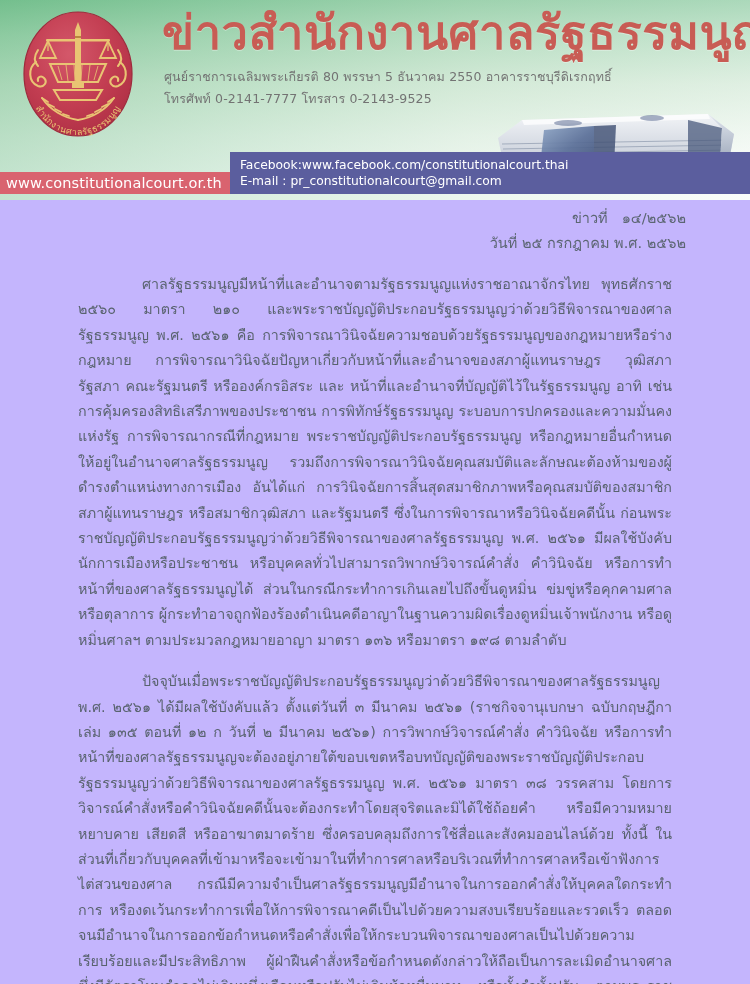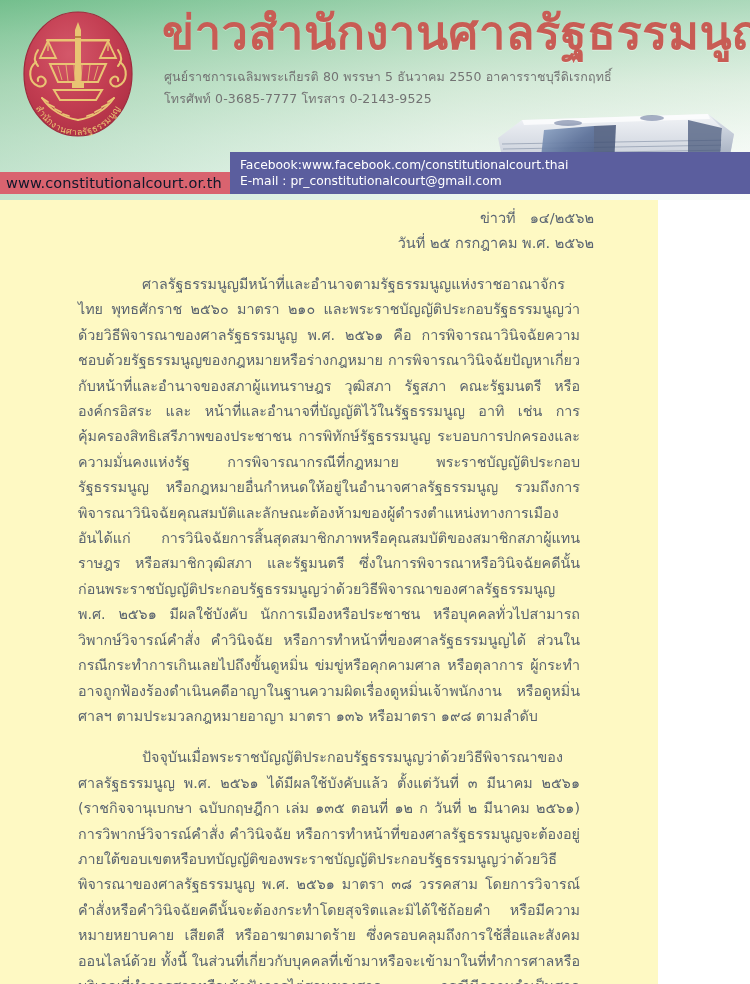--- a/index.html
+++ b/index.html
@@ -71,21 +71,21 @@
 
   
   .strip{
     position:absolute; left:0; top:152px;
     width:750px; height:42px;
     display:flex; align-items:stretch;
     z-index:5;
   }
   .strip-web{
     background:#d9636f;
-    color:#0f172a;
+    color:#ffffff;
     display:flex; align-items:center;
     padding:0 8px 0 6px;
     font-size:14.5px;
     letter-spacing:.1px;
     white-space:nowrap;
     box-shadow:inset 0 0 0 rgba(0,0,0,0);
     margin-top:20px;
   }
   .strip-social{
     flex:1;
@@ -94,22 +94,22 @@
     display:flex; flex-direction:column; justify-content:center;
     padding:0 0 0 10px;
     font-size:12.3px;
     line-height:16.5px;
     white-space:nowrap;
   }
 
   
   .sheet{
     position:absolute; left:0; top:200px;
-    width:658px; height:784px;
-    background:#fef9c3;
+    width:750px; height:784px;
+    background:#c4b5fd;
   }
 
   .meta{
     margin:6px 64px 0 0;
     text-align:right;
     color:#5c6673;
     font-size:14.5px;
     line-height:25px;
   }
   .meta .meta-line{white-space:nowrap;}
@@ -186,21 +186,21 @@
       <text font-size="9" fill="#e9c473" font-family="'DejaVu Sans',sans-serif" letter-spacing="0.4">
         <textPath href="#sealArc" startOffset="50%" text-anchor="middle">สำนักงานศาลรัฐธรรมนูญ</textPath>
       </text>
     </svg>
   </div>
 
   <div class="masthead">ข่าวสำนักงานศาลรัฐธรรมนูญ</div>
 
   <div class="addr">
     <div>ศูนย์ราชการเฉลิมพระเกียรติ 80 พรรษา 5 ธันวาคม 2550 อาคารราชบุรีดิเรกฤทธิ์</div>
-    <div>โทรศัพท์ 0-3685-7777  โทรสาร 0-2143-9525</div>
+    <div>โทรศัพท์ 0-2141-7777  โทรสาร 0-2143-9525</div>
   </div>
 
   <div class="building">
     <svg viewBox="0 0 268 82" xmlns="http://www.w3.org/2000/svg" aria-hidden="true">
       <defs>
         <linearGradient id="bFace" x1="0" y1="0" x2="0" y2="1">
           <stop offset="0%" stop-color="#f2f4f7"></stop>
           <stop offset="100%" stop-color="#c3cad6"></stop>
         </linearGradient>
         <linearGradient id="bGlass" x1="0" y1="0" x2="1" y2="1">

